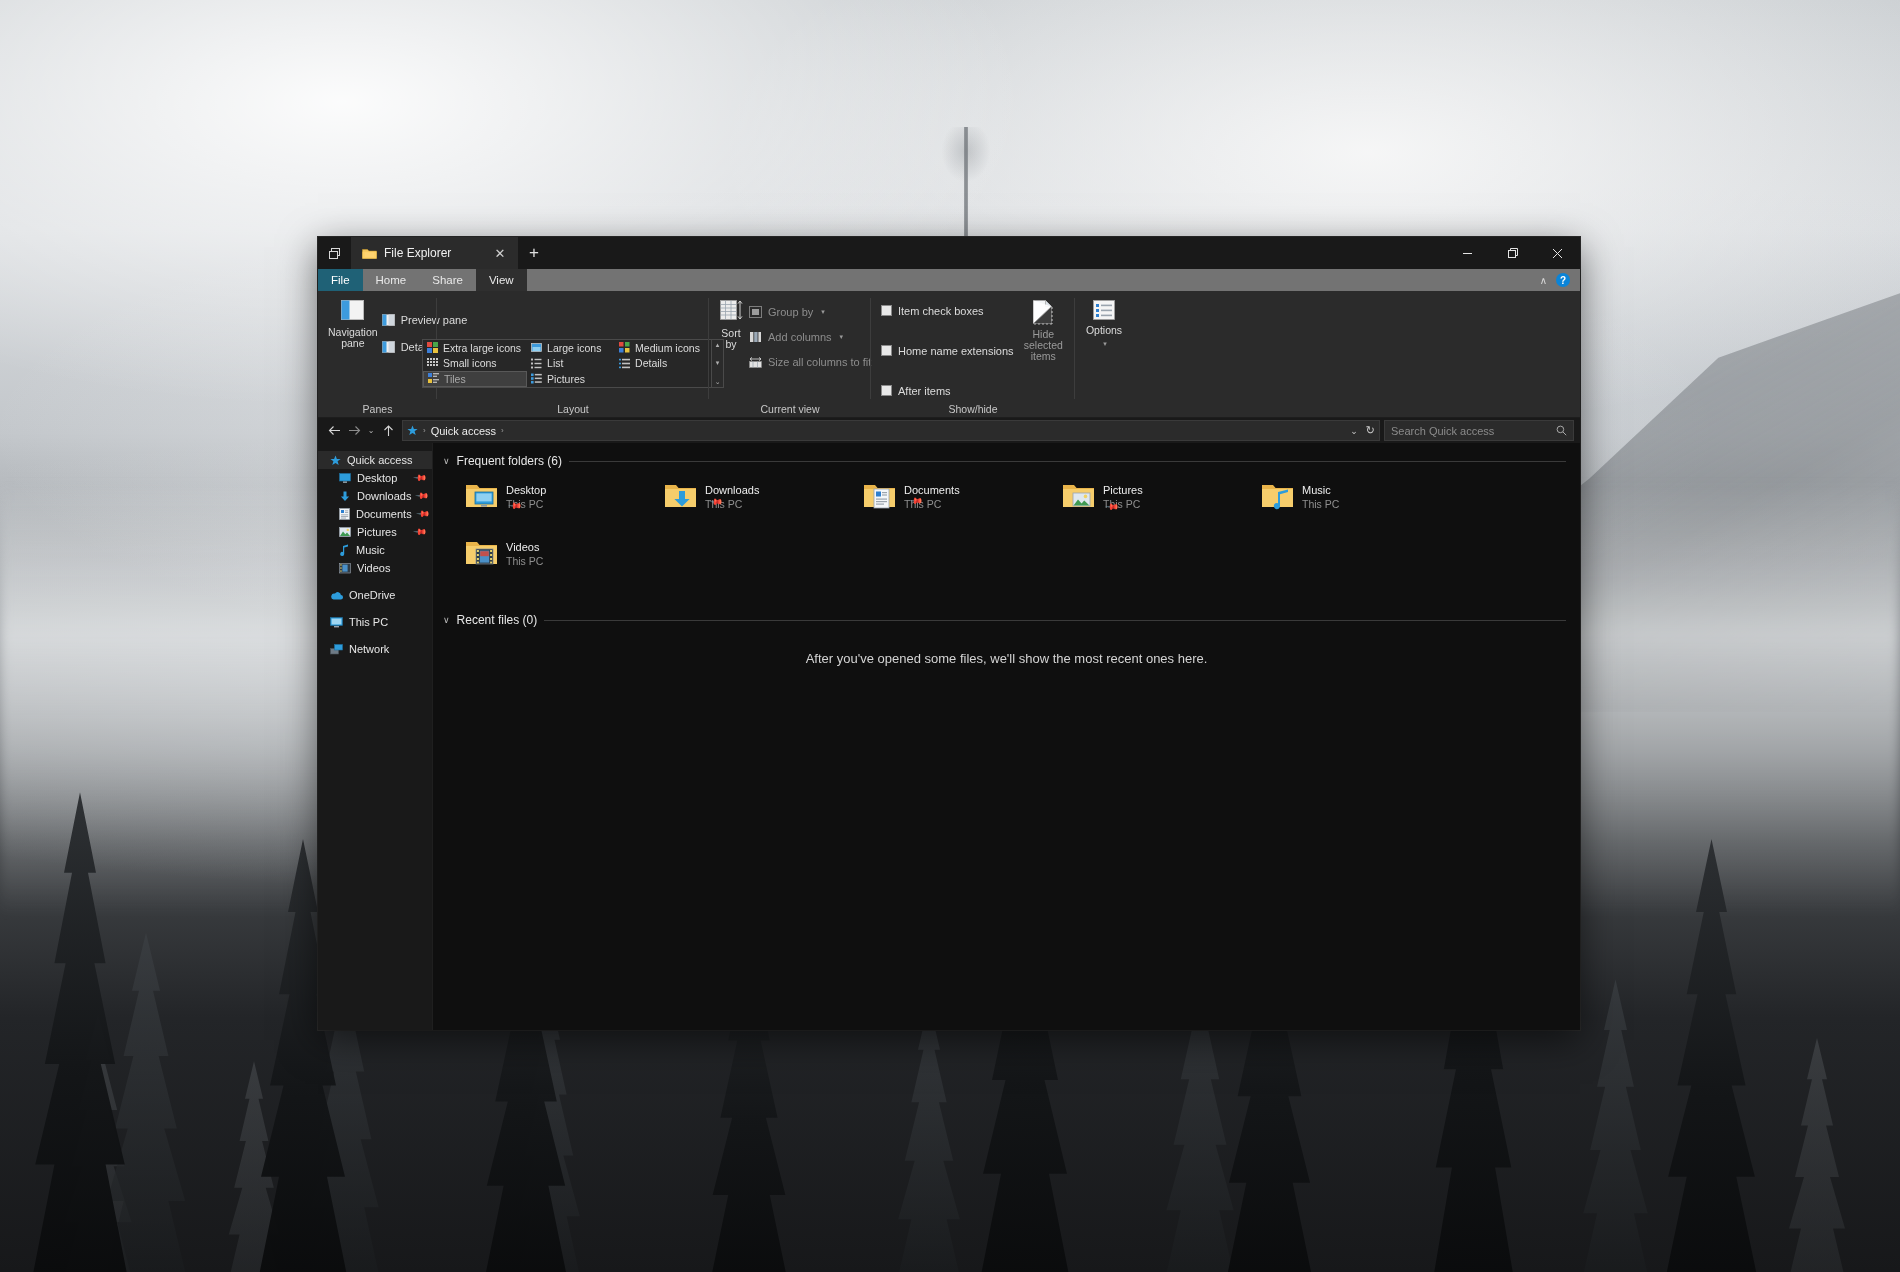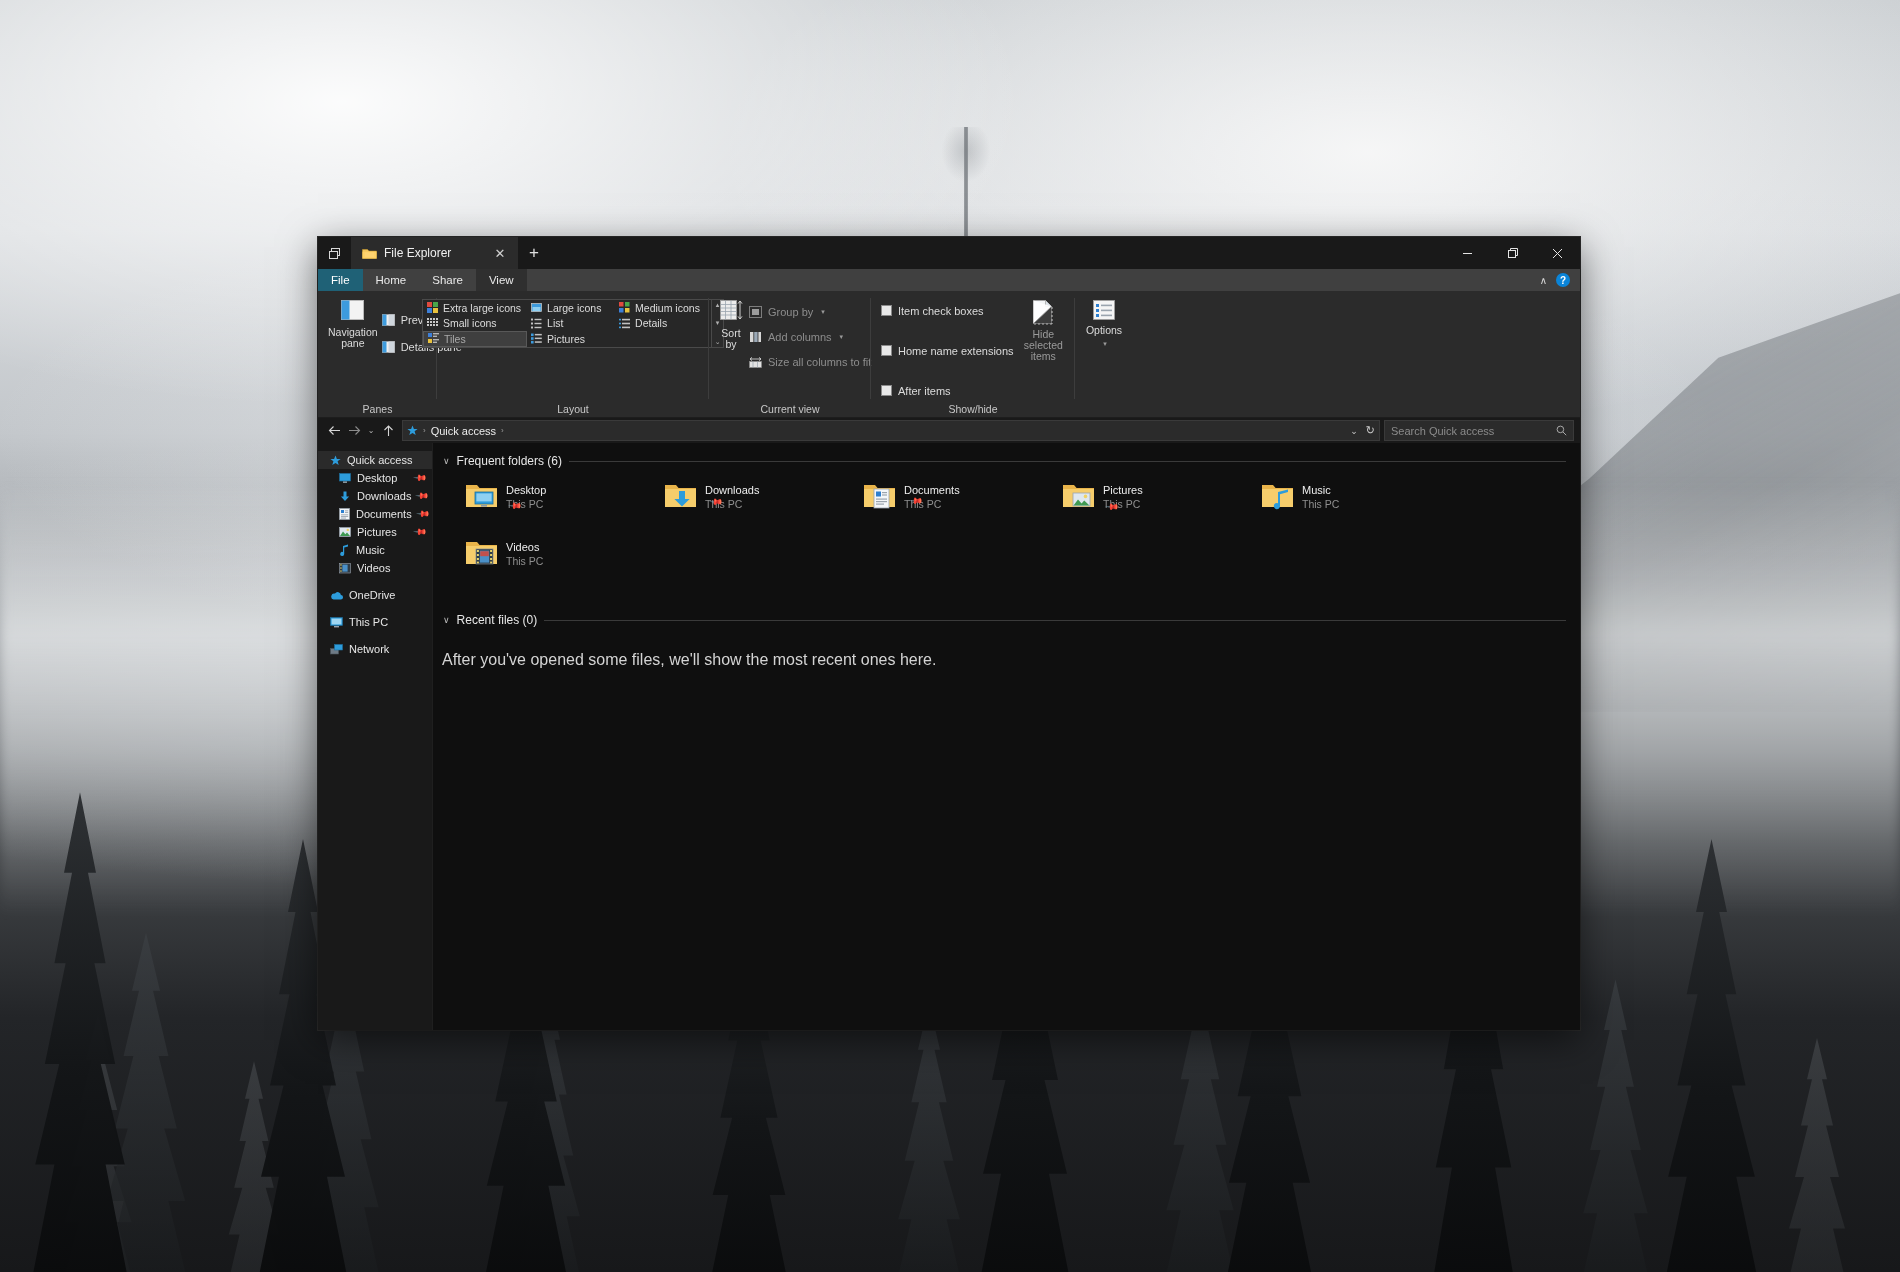--- a/index.html
+++ b/index.html
@@ -79,21 +79,21 @@
   .newtab{
     width:32px;display:flex;align-items:center;justify-content:center;
     font-size:17px;color:#e0e0e0;font-weight:300;
   }
   .tfill{flex:1;}
   .wbtns{display:flex;}
   .wbtn{width:45px;display:flex;align-items:center;justify-content:center;color:#e4e4e4;font-size:12px;}
 
   
   .ribbontabs{
-    height:22px;background:#404040;display:flex;align-items:stretch;flex:0 0 22px;font-size:11.5px;
+    height:22px;background:#737373;display:flex;align-items:stretch;flex:0 0 22px;font-size:11.5px;
   }
   .rtab{
     display:flex;align-items:center;padding:0 13px;color:#e9e9e9;white-space:nowrap;
   }
   .rtab.file{background:#1f6176;color:#ffffff;}
   .rtab.active{background:#2f2f2f;}
   .rtfill{flex:1;}
   .ribbonright{display:flex;align-items:center;gap:9px;padding-right:10px;}
   .chevup{color:#d8d8d8;font-size:10px;}
   .helpdot{
@@ -190,21 +190,21 @@
   .tile{
     width:199px;height:57px;display:flex;align-items:flex-start;gap:8px;padding:4px 0 0 23px;
     box-sizing:border-box;
   }
   .tile .tt{display:flex;flex-direction:column;padding-top:2px;}
   .tile .nm{font-size:11px;color:#ededed;line-height:14px;}
   .tile .sub{font-size:10.5px;color:#8f8f8f;line-height:14px;}
   .tile .pin{font-size:9px;color:#9e9e9e;transform:rotate(45deg);margin-top:1px;}
 
   .emptymsg{
-    font-size:16px;color:#d4d4d4;margin-top:24px;padding-right:9px;
+    text-align:center;font-size:13px;color:#d4d4d4;margin-top:24px;padding-right:9px;
   }
 
   
   .status{
     flex:0 0 17px;background:#202020;display:flex;align-items:center;
     border-top:1px solid #2b2b2b;padding:0 6px;font-size:10.5px;color:#b4b4b4;
   }
   .status .divider{width:1px;height:11px;background:#5a5a5a;margin:0 8px;}
   .status .fill{flex:1;}
   .vbtn{
@@ -334,21 +334,21 @@
               </svg>
             </span>
             <span>Details pane</span>
           </div>
         </div>
       </div>
       <div class="glabel">Panes</div>
     </div>
 
     <div class="grp sep" style="width:268px;">
-      <div class="gbody" style="justify-content:center;">
+      <div class="gbody" style="justify-content:center;margin-top:40px;">
         <div class="gallery">
           <div class="gcols">
 
             <div class="gcol">
               <div class="gitem">
                 <span>
                   <svg width="11" height="11" viewBox="0 0 11 11">
                     <rect x="0" y="0" width="5" height="5" fill="#e04a3f"></rect>
                       <rect x="6" y="0" width="5" height="5" fill="#4aa64a"></rect>
                     <rect x="0" y="6" width="5" height="5" fill="#3d7fd8"></rect>

